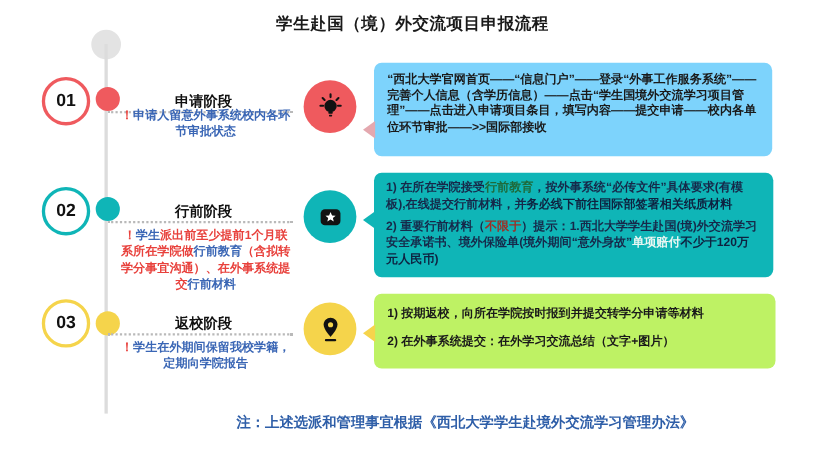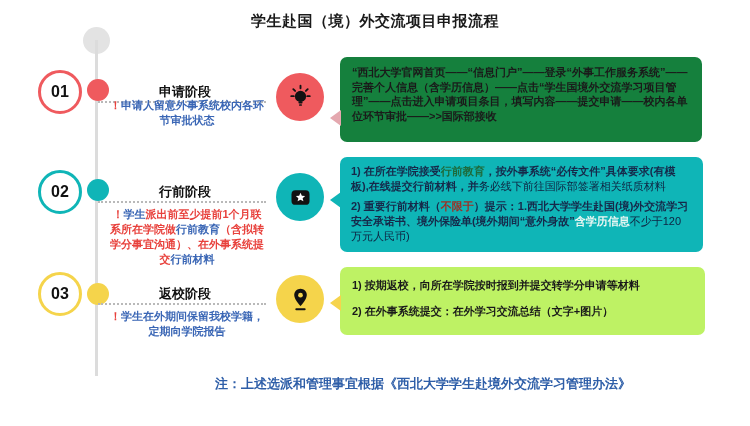--- a/index.html
+++ b/index.html
@@ -49,21 +49,21 @@
   .box3{top:267px;width:365px;height:68px;padding:11px 12px;font-size:11px;font-weight:600;line-height:14px;}
   .box3 p + p{margin-top:12px;}
   .box3 .tail{top:28px;}
 
   
   .seg-red{color:#e8413c;}
   .seg-blue{color:#3a66b5;}
   .seg-green{color:#1e6b3c;}
   .seg-darkred{color:#9e2f25;}
   .seg-white{color:#eaf7f3;}
-  .seg-bold{font-weight:400;color:#0e2240;}
+  .seg-bold{font-weight:700;color:#0e2240;}
 
   .footer{position:absolute;top:374px;left:0;width:100%;text-align:center;
     font-size:13px;font-weight:700;color:#2e5ea8;line-height:19px;margin-left:48px;}
 
   .icon-svg{display:block;}
 </style>
 </head>
 <body>
 
 <div class="canvas">
@@ -86,42 +86,42 @@
           <line x1="5.6" y1="4.6" x2="7.2" y2="6.1"></line>
           <line x1="18.4" y1="4.6" x2="16.8" y2="6.1"></line>
           <line x1="3.8" y1="10.8" x2="6" y2="10.8"></line>
           <line x1="20.2" y1="10.8" x2="18" y2="10.8"></line>
         </g>
         <circle cx="12" cy="11" r="5" fill="#121212"></circle>
         <rect x="10.2" y="15.6" width="3.6" height="1.7" rx="0.6" fill="#121212"></rect>
         <rect x="10.7" y="18" width="2.6" height="1.4" rx="0.6" fill="#121212"></rect>
       </svg>
     </div>
-    <div class="bubble box1" style="background: #15803d;">
+    <div class="bubble box1" style="background: #7dd3fc;">
       <span class="tail" style="border-right-color: rgb(228, 168, 175);"></span>
       <p><span>“西北大学官网首页——“信息门户”——登录“外事工作服务系统”——完善个人信息（含学历信息）——点击“学生国境外交流学习项目管理”——点击进入申请项目条目，填写内容——提交申请——校内各单位环节审批——&gt;&gt;国际部接收</span></p>
     </div>
   </div>
 
   <div class="s2">
     <div class="num-circle" style="border-color: rgb(15, 181, 183);">02</div>
     <div class="dot" style="background: rgb(15, 181, 183);"></div>
     <div class="stage-title">行前阶段</div>
     <div class="sep"></div>
     <div class="stage-note"><span class="seg-red">！</span><span class="seg-blue">学生</span><span class="seg-red">派出前至少提前1个月联系所在学院做</span><span class="seg-blue">行前教育</span><span class="seg-red">（含拟转学分事宜沟通）、在外事系统提交</span><span class="seg-blue">行前材料</span></div>
     <div class="icon-circle" style="background: rgb(15, 181, 183);">
       <svg class="icon-svg" width="27" height="27" viewBox="0 0 24 24">
         <rect x="4" y="5.5" width="16" height="13" rx="3.5" fill="#121212"></rect>
         <polygon fill="#ffffff" points="12,7.8 13.2,10.5 16.1,10.7 13.9,12.6 14.6,15.4 12,13.9 9.4,15.4 10.1,12.6 7.9,10.7 10.8,10.5"></polygon>
       </svg>
     </div>
     <div class="bubble box2" style="background: rgb(15, 181, 183);">
       <span class="tail" style="border-right-color: rgb(15, 181, 183);"></span>
       <p><span>1) 在所在学院接受</span><span class="seg-green">行前教育</span><span>，按外事系统“必传文件”具体要求(有模板),在线提交行前材料，并</span><span class="seg-bold">务必线下前往国际部签署相关纸质材料</span></p>
-      <p><span>2) 重要行前材料（</span><span class="seg-darkred">不限于</span><span>）提示：1.西北大学学生赴国(境)外交流学习安全承诺书、境外保险单(境外期间“意外身故”</span><span class="seg-white">含学历信息</span><span class="seg-bold">不少于120万元人民币)</span></p>
+      <p><span>2) 重要行前材料（</span><span class="seg-darkred">不限于</span><span>）提示：1.西北大学学生赴国(境)外交流学习安全承诺书、境外保险单(境外期间“意外身故”</span><span class="seg-white">单项赔付</span><span class="seg-bold">不少于120万元人民币)</span></p>
     </div>
   </div>
 
   <div class="s3">
     <div class="num-circle" style="border-color: rgb(245, 212, 75);">03</div>
     <div class="dot" style="background: rgb(245, 212, 75);"></div>
     <div class="stage-title">返校阶段</div>
     <div class="sep"></div>
     <div class="stage-note"><span class="seg-red">！</span><span class="seg-blue">学生在外期间保留我校学籍，定期向学院报告</span></div>
     <div class="icon-circle" style="background: rgb(245, 212, 75);">

